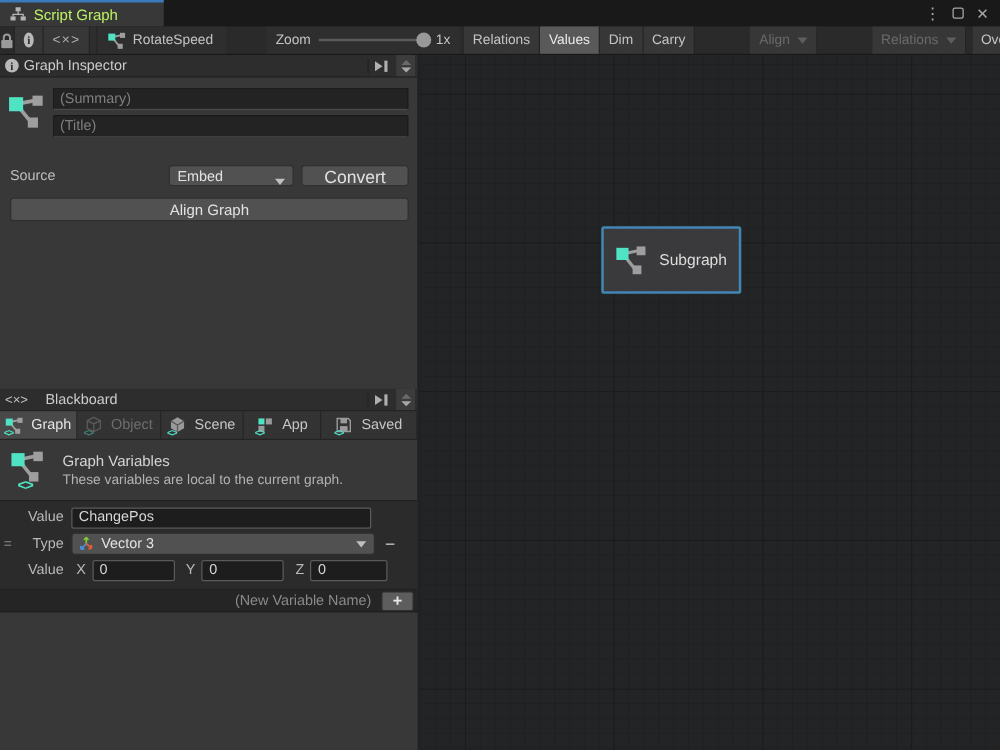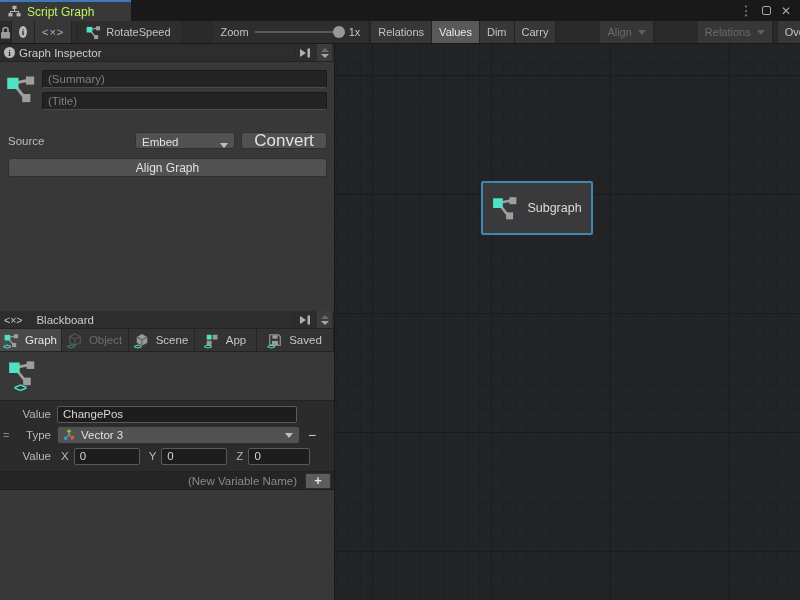--- a/index.html
+++ b/index.html
@@ -65,21 +65,21 @@
   .text-field { height:18px; background:#232323; border:1px solid #191919; border-bottom-color:#4a4a4a;
     border-radius:2px; color:#d2d2d2; font-size:11.5px; padding:0 5px; width:100%;
     font-family:"Liberation Sans", sans-serif; outline:none; }
   .text-field::placeholder { color:#7f7f7f; opacity:1; }
   .source-row { display:flex; align-items:center; margin:22px 7px 0 8px; font-size:11.5px; }
   .source-label { color:#bdbdbd; }
   .dropdown { margin-left:auto; width:100px; height:17px; background:#515151; border:1px solid #303030;
     border-radius:3px; display:flex; align-items:flex-end; padding:0 6px; color:#e2e2e2; font-size:11.5px; }
   .dropdown .dd-arrow { margin-left:auto; border-top-color:#c0c0c0; }
   .btn { background:#515151; border:1px solid #303030; border-radius:3px; color:#e2e2e2;
-    display:flex; align-items:center; justify-content:center; font-size:17px; }
+    display:flex; align-items:center; justify-content:center; font-size:14px; }
   .convert-btn { width:86px; height:17px; margin-left:6px; }
   .edit-graph-btn { height:19px; margin:9px 7px 0 8px; font-size:12px; }
 
   
   .bb-tabs { height:23px; background:#2a2a2a; border-bottom:1px solid #232323; display:flex; align-items:stretch; flex:0 0 auto; }
   .bb-tab { display:flex; align-items:center; justify-content:center; gap:4px; background:#333333;
     border-right:1px solid #242424; font-size:11.5px; color:#c6c6c6; padding:0 4px; }
   .bb-tab.active { background:#494949; color:#e6e6e6; }
   .bb-tab.disabled { color:#6e6e6e; }
   .bb-tab.disabled svg, .bb-tab.disabled .mini-code { opacity:0.45; }
@@ -328,20 +328,24 @@
         </div>
       </div>
 
       <div class="gvars-intro">
         <span class="gv-icon">
           <svg width="28" height="28" viewBox="0 0 24 24">
               <use href="#graph-node-icon"></use>
             </svg>
           <span class="mini-code">&lt;&gt;</span>
         </span>
+        <span class="gv-texts">
+          <span class="gv-title">Graph Variables</span>
+          <span class="gv-desc">These variables are local to the current graph.</span>
+        </span>
       </div>
 
       <div class="vars-box">
         <span class="drag-handle">=</span>
         <div class="var-row">
           <span class="var-label">Value</span>
           <input class="dark-field name-field" type="text" value="ChangePos" style="">
         </div>
         <div class="var-row">
           <span class="var-label">Type</span>

